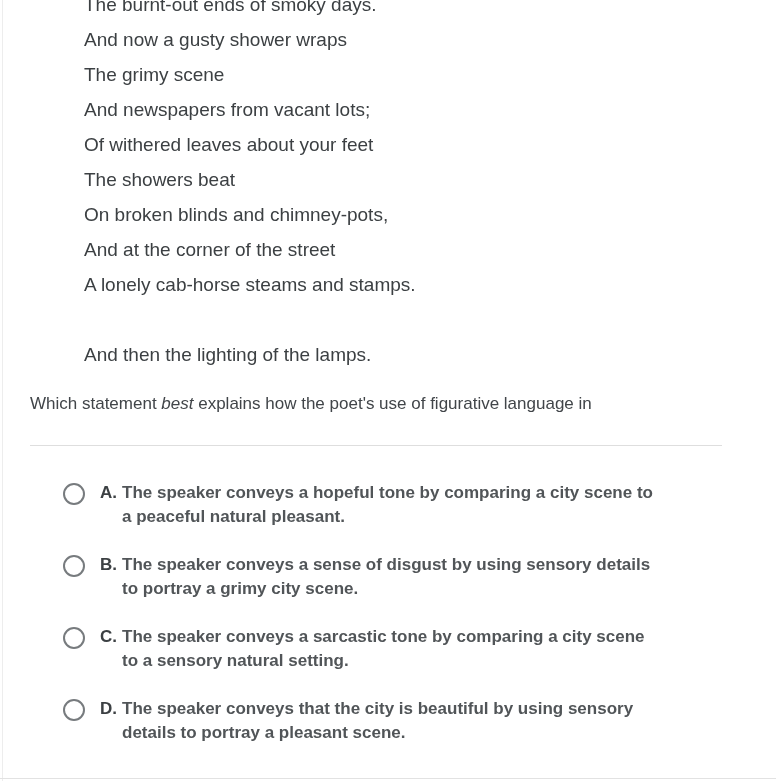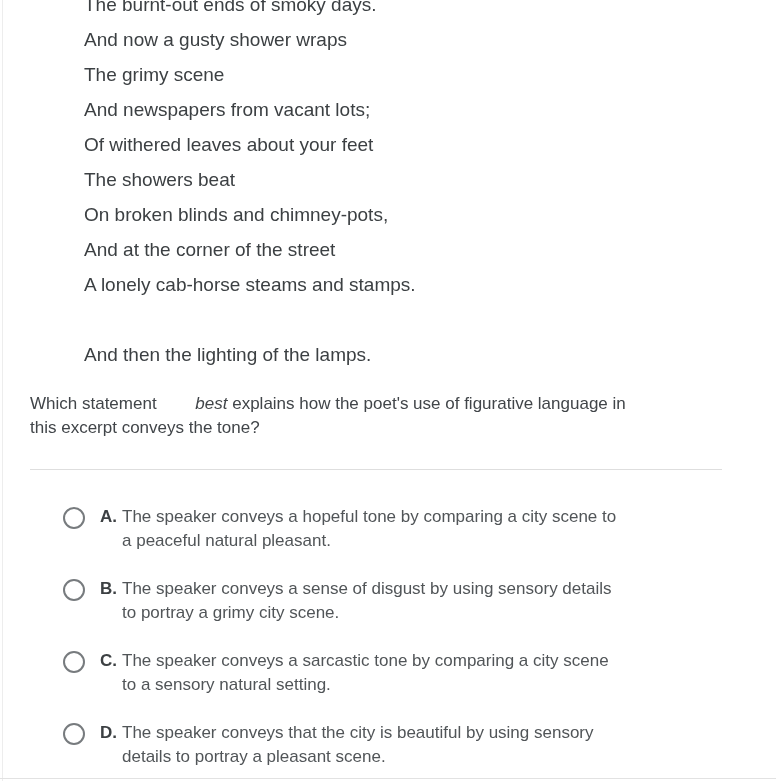--- a/index.html
+++ b/index.html
@@ -44,21 +44,20 @@
     height: 35px;
   }
   .question {
     margin: 20px 0 0 30px;
     width: 700px;
     font-size: 17px;
     line-height: 24px;
     color: #414549;
   }
   .question em {
-    margin-left: 34px;
   }
   .divider {
     margin: 29px 54px 0 30px;
     border-top: 1px solid #dedede;
     height: 0;
   }
   .options {
     margin-top: 35px;
   }
   .option {
@@ -84,20 +83,21 @@
     font-size: 17px;
     line-height: 24px;
     font-weight: bold;
     color: #3c4043;
   }
   .opt-text {
     width: 596px;
     font-size: 17px;
     line-height: 24px;
     color: #515558;
+    font-weight: bold;
   }
 </style>
 </head>
 <body>
 
 <div class="edge-left"></div>
 
 <div class="poem">
   <div class="poem-line">The burnt-out ends of smoky days.</div>
   <div class="poem-line">And now a gusty shower wraps</div>
@@ -107,21 +107,20 @@
   <div class="poem-line">The showers beat</div>
   <div class="poem-line">On broken blinds and chimney-pots,</div>
   <div class="poem-line">And at the corner of the street</div>
   <div class="poem-line">A lonely cab-horse steams and stamps.</div>
   <div class="stanza-gap"></div>
   <div class="poem-line">And then the lighting of the lamps.</div>
 </div>
 
 <div class="question">
   <span>Which statement </span><em>best</em><span> explains how the poet's use of figurative language in</span><br>
-  <span>this excerpt conveys the tone?</span>
 </div>
 
 <div class="divider"></div>
 
 <div class="options">
 
   <div class="option">
     <div class="radio"></div>
     <div class="opt-letter">A.</div>
     <div class="opt-text">

